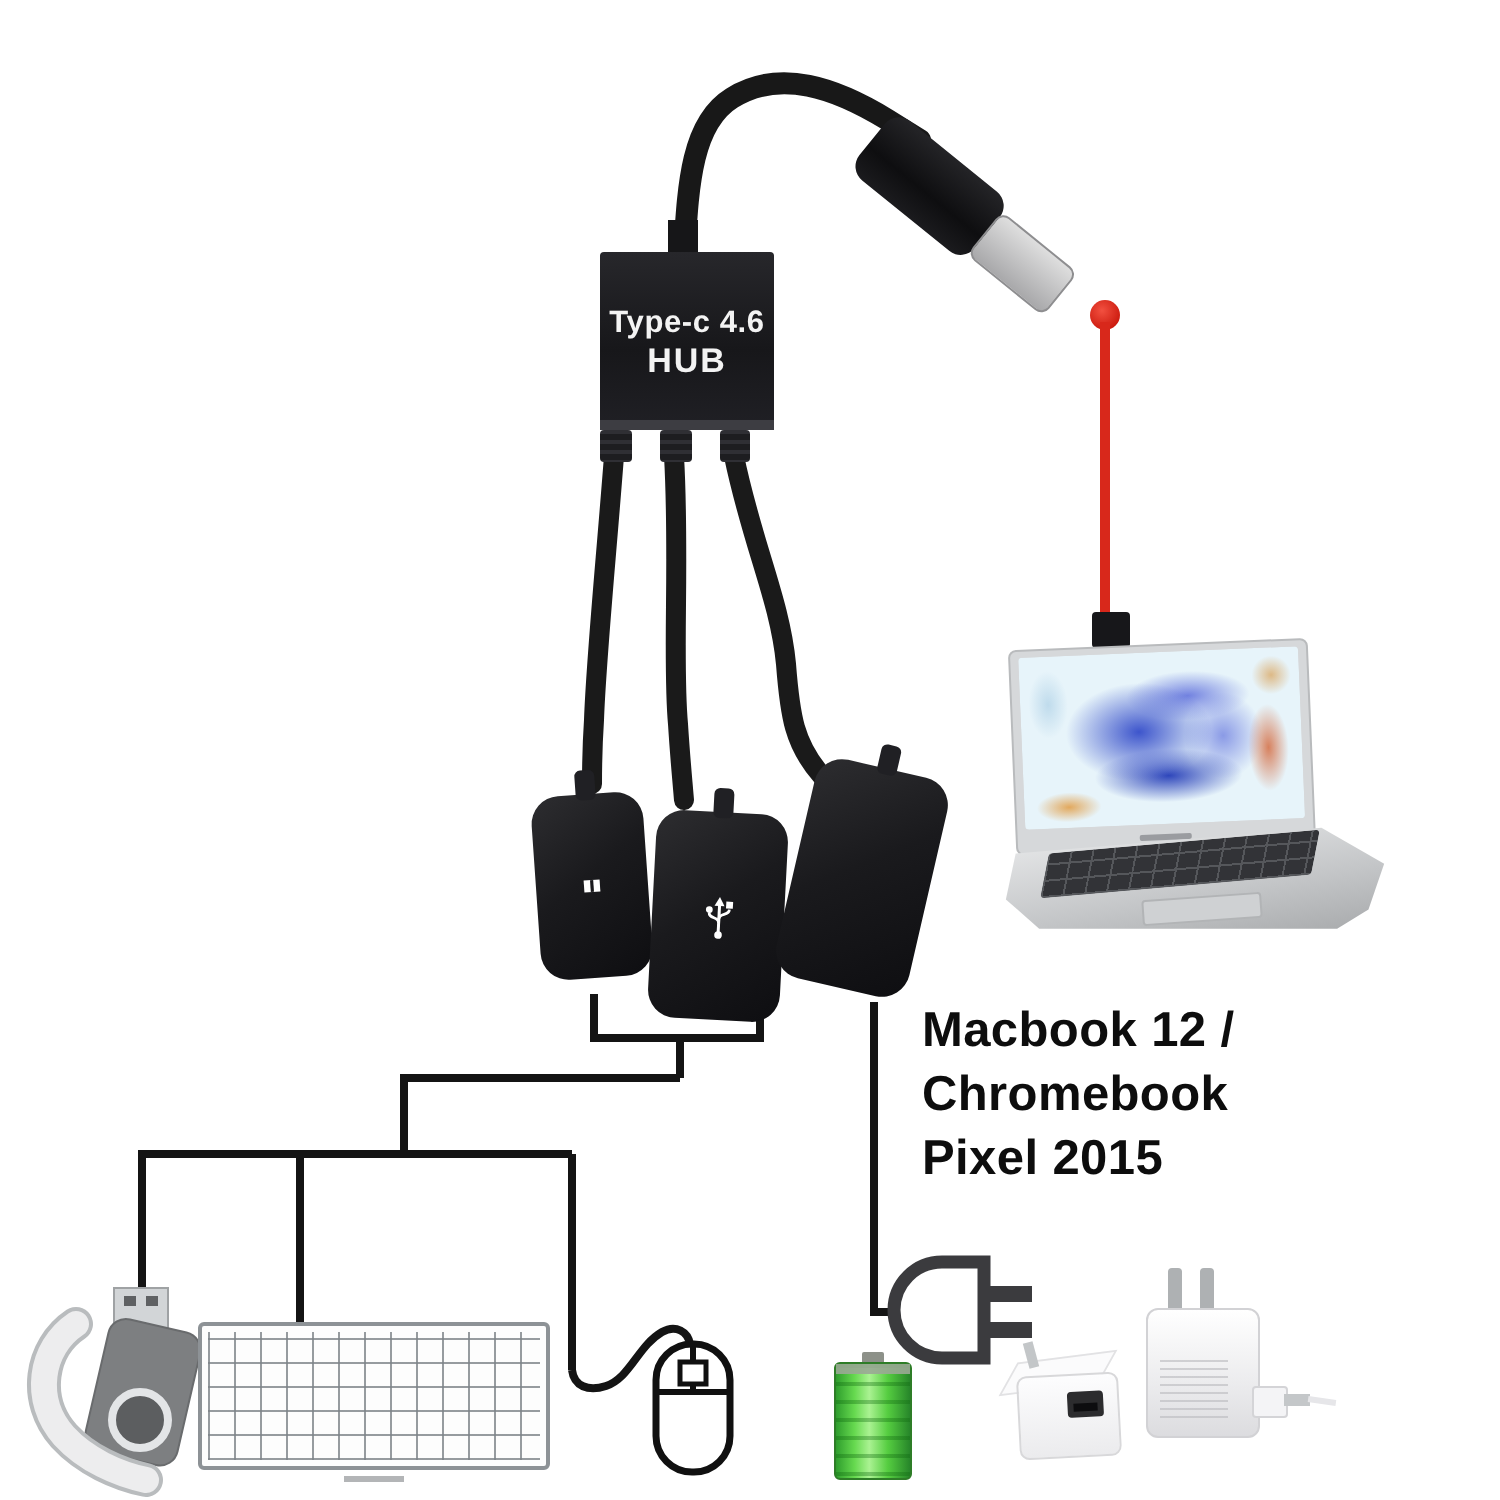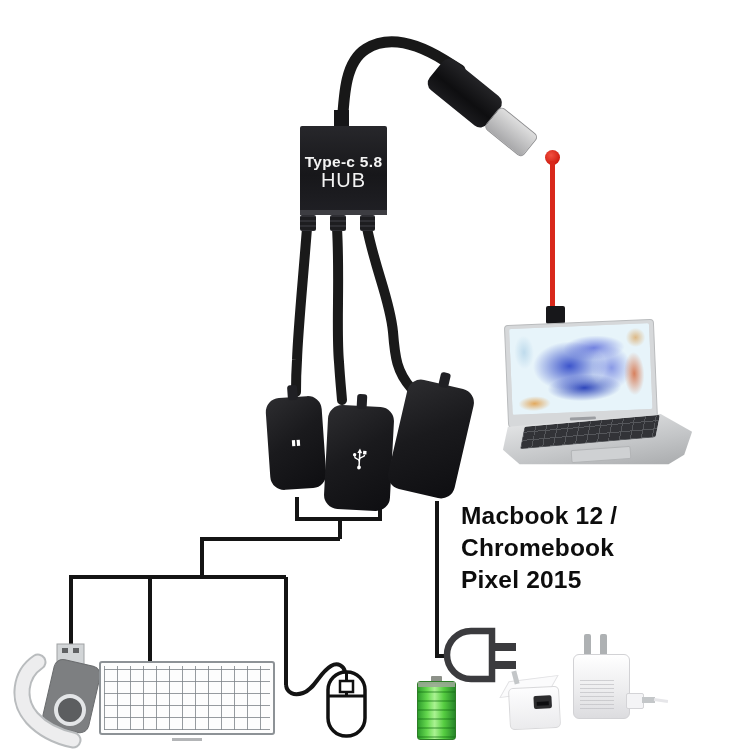--- a/index.html
+++ b/index.html
@@ -15,21 +15,21 @@
              background:linear-gradient(180deg,#242427,#0e0e10 60%,#1b1b1e);}
   .usbc-tip{left:73px;top:6px;width:47px;height:26px;border-radius:5px;
             background:linear-gradient(180deg,#dedede,#a8a8aa);border:1px solid #8e8e90;}
   
   .hub-stub{left:334px;top:110px;width:15px;height:20px;background:#161618;z-index:2;}
   .hub{left:300px;top:126px;width:87px;height:89px;border-radius:2px;z-index:3;
        background:linear-gradient(180deg,#27272b,#17171a 55%,#202025);
        color:#f3f3f3;text-align:center;box-sizing:border-box;padding-top:27px;}
   .hub:after{content:"";position:absolute;left:0;bottom:0;width:100%;height:5px;background:#3d3d42;}
   .hub-l1{font-size:15.5px;font-weight:700;letter-spacing:.3px;line-height:18px;}
-  .hub-l2{font-size:20px;font-weight:400;letter-spacing:1px;line-height:19px;}
+  .hub-l2{font-size:17px;font-weight:700;letter-spacing:1px;line-height:19px;}
   .stub{top:215px;width:16px;height:16px;background:#1d1d20;border-radius:2px;z-index:2;
         background-image:repeating-linear-gradient(180deg,#2f2f34 0 2px,transparent 2px 5px);}
   
   .conn{background:linear-gradient(145deg,#2d2d30 0%,#1a1a1d 45%,#0e0e11 100%);
         border-radius:14px;z-index:3;display:flex;align-items:center;justify-content:center;}
   .conn:before{content:"";position:absolute;top:-12px;left:50%;margin-left:-5px;width:10px;height:15px;
         background:#202024;border-radius:3px;}
   .conn-left{left:268px;top:397px;width:56px;height:92px;transform:rotate(-4deg);}
   .conn-mid{left:326px;top:406px;width:66px;height:104px;transform:rotate(3deg);}
   .conn-right{left:397px;top:383px;width:68px;height:112px;transform:rotate(13deg);}
@@ -144,21 +144,21 @@
     </g>
   </svg>
 
   <div class="abs usbc-wrap">
     <div class="abs usbc-body"></div>
     <div class="abs usbc-tip"></div>
   </div>
 
   <div class="abs hub-stub"></div>
   <div class="abs hub">
-    <div class="hub-l1">Type-c 5.8</div>
+    <div class="hub-l1">Type-c 4.6</div>
     <div class="hub-l2">HUB</div>
   </div>
   <div class="abs stub" style="left:300px"></div>
   <div class="abs stub" style="left:330px"></div>
   <div class="abs stub" style="left:360px;width:15px"></div>
 
   <div class="abs conn conn-left">
     <svg width="12" height="12" viewBox="0 0 12 12">
       <path d="M2,3 h8 v6 h-8 z" fill="#ffffff"></path>
       <rect x="5.2" y="3" width="1.6" height="6" fill="#1a1a1d"></rect>

